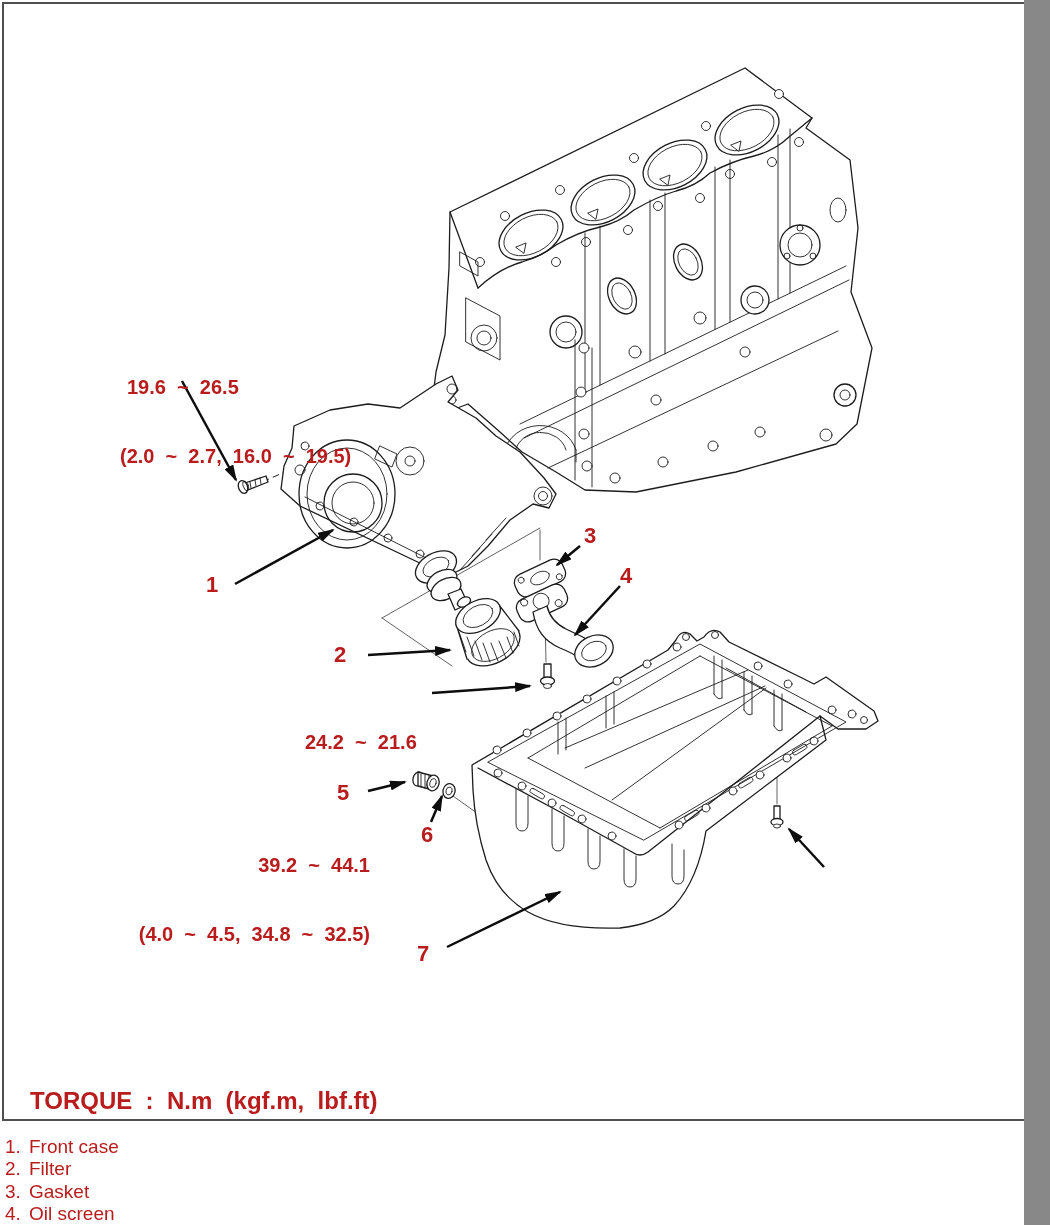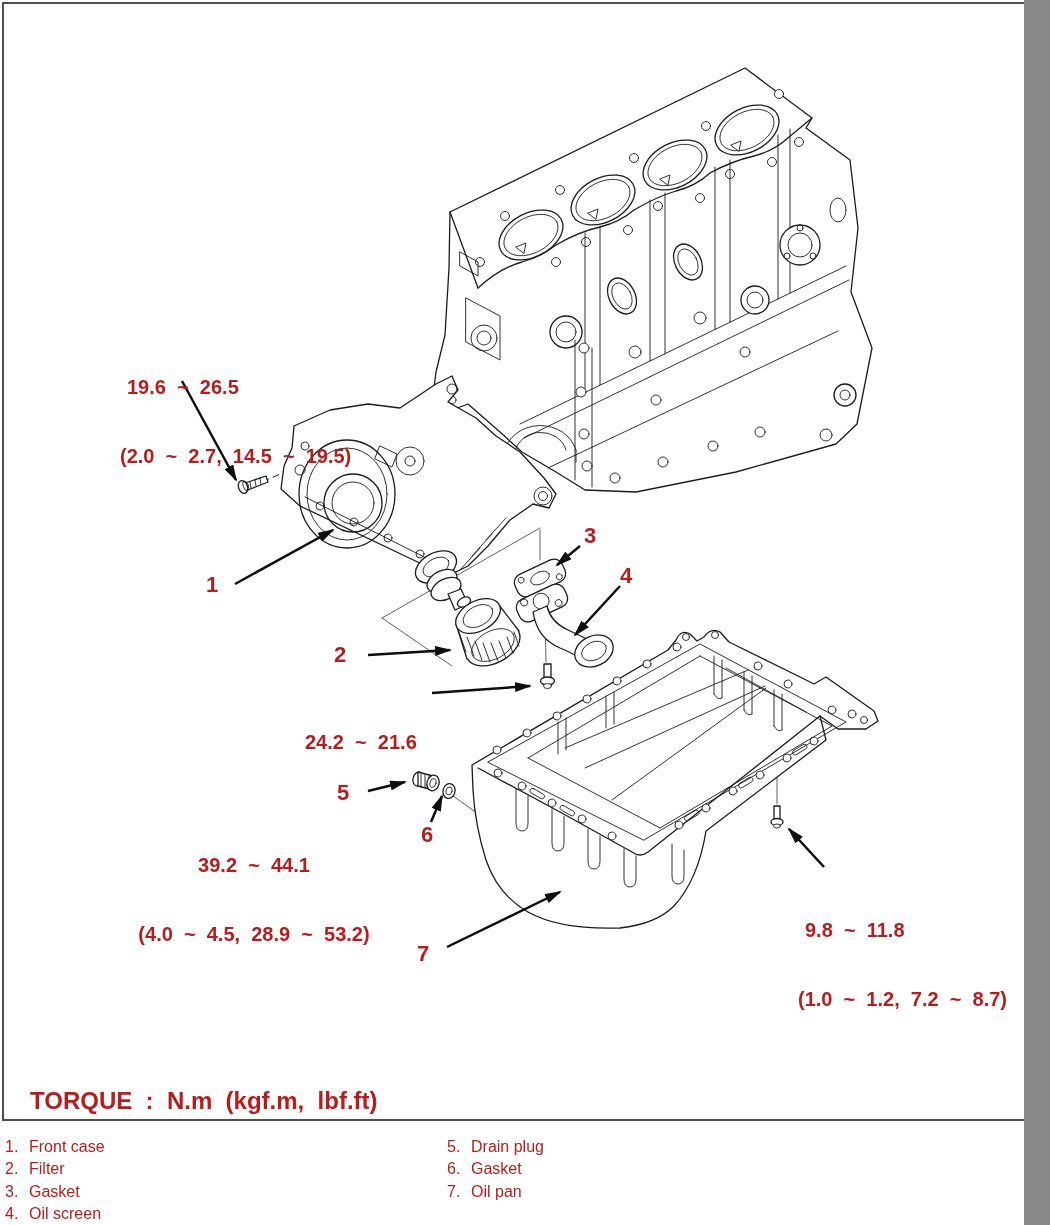--- a/index.html
+++ b/index.html
@@ -9,25 +9,25 @@
   svg{position:absolute;left:0;top:0;}
   svg *{vector-effect:non-scaling-stroke;}
   .ln{fill:none;stroke:#1c1c1c;stroke-width:1.3;stroke-linejoin:round;stroke-linecap:round;}
   .f{fill:#fff;}
   .thin{stroke-width:0.9;}
   .hair{stroke-width:0.8;stroke:#3a3a3a;}
   .dash{stroke-dasharray:6 5;stroke-width:1;}
   .arrow{fill:none;stroke:#0d0d0d;stroke-width:2.5;marker-end:url(#ah);}
   .tq{position:absolute;font-weight:bold;font-size:20px;line-height:23px;white-space:pre;}
   .tq .l1{padding-left:7px;}
-  .tq.ralign{text-align:center;}
+  .tq.ralign{text-align:right;}
   .tq.ralign .l1{padding-left:0;}
   .co{position:absolute;font-weight:bold;font-size:22px;line-height:22px;}
   .torque-note{position:absolute;left:30px;top:1087px;font-weight:bold;font-size:24px;white-space:pre;}
-  .leg-col{position:absolute;top:1136px;font-size:16px;line-height:22.4px;}
+  .leg-col{position:absolute;top:1136px;font-size:19px;line-height:22.4px;}
   .leg-col.lc-left{left:5px;}
   .leg-col.lc-right{left:447px;}
   .leg-num{display:inline-block;width:24px;}
 </style>
 </head>
 <body>
 
 <div class="stage">
   <div class="frame"></div>
 
@@ -310,48 +310,39 @@
       <line class="arrow" x1="432" y1="693" x2="530" y2="686"></line>
       <line class="arrow" x1="368" y1="791" x2="405" y2="782"></line>
       <line class="arrow" x1="431" y1="822" x2="442" y2="796"></line>
       <line class="arrow" x1="447" y1="947" x2="560" y2="892"></line>
       <line class="arrow" x1="824" y1="867" x2="789" y2="829"></line>
     </g>
   </svg>
 
   <div class="tq" style="left:120px;top:330px">
     <div class="l1">19.6  ~  26.5</div>
-    <div>(2.0  ~  2.7,  14.5  ~  19.5)</div>
+    <div>(2.0  ~  2.7,  16.0  ~  19.5)</div>
   </div>
   <div class="tq" style="left:298px;top:685px">
     <div class="l1">24.2  ~  21.6</div>
   </div>
   <div class="tq ralign" style="left:138px;top:808px;width:232px">
     <div class="l1">39.2  ~  44.1</div>
-    <div>(4.0  ~  4.5,  28.9  ~  53.2)</div>
-  </div>
-  <div class="tq" style="left:798px;top:873px">
-    <div class="l1">9.8  ~  11.8</div>
-    <div>(1.0  ~  1.2,  7.2  ~  8.7)</div>
+    <div>(4.0  ~  4.5,  34.8  ~  32.5)</div>
   </div>
 
   <div class="co" style="left:206px;top:574px">1</div>
   <div class="co" style="left:334px;top:644px">2</div>
   <div class="co" style="left:584px;top:525px">3</div>
   <div class="co" style="left:620px;top:565px">4</div>
   <div class="co" style="left:337px;top:782px">5</div>
   <div class="co" style="left:421px;top:824px">6</div>
   <div class="co" style="left:417px;top:943px">7</div>
 
   <div class="torque-note">TORQUE  :  N.m  (kgf.m,  lbf.ft)</div>
 
   <div class="leg-col lc-left">
     <div><span class="leg-num">1.</span><span>Front case</span></div>
     <div><span class="leg-num">2.</span><span>Filter</span></div>
     <div><span class="leg-num">3.</span><span>Gasket</span></div>
     <div><span class="leg-num">4.</span><span>Oil screen</span></div>
   </div>
-  <div class="leg-col lc-right">
-    <div><span class="leg-num">5.</span><span>Drain plug</span></div>
-    <div><span class="leg-num">6.</span><span>Gasket</span></div>
-    <div><span class="leg-num">7.</span><span>Oil pan</span></div>
-  </div>
 </div>
 
 </body></html>

